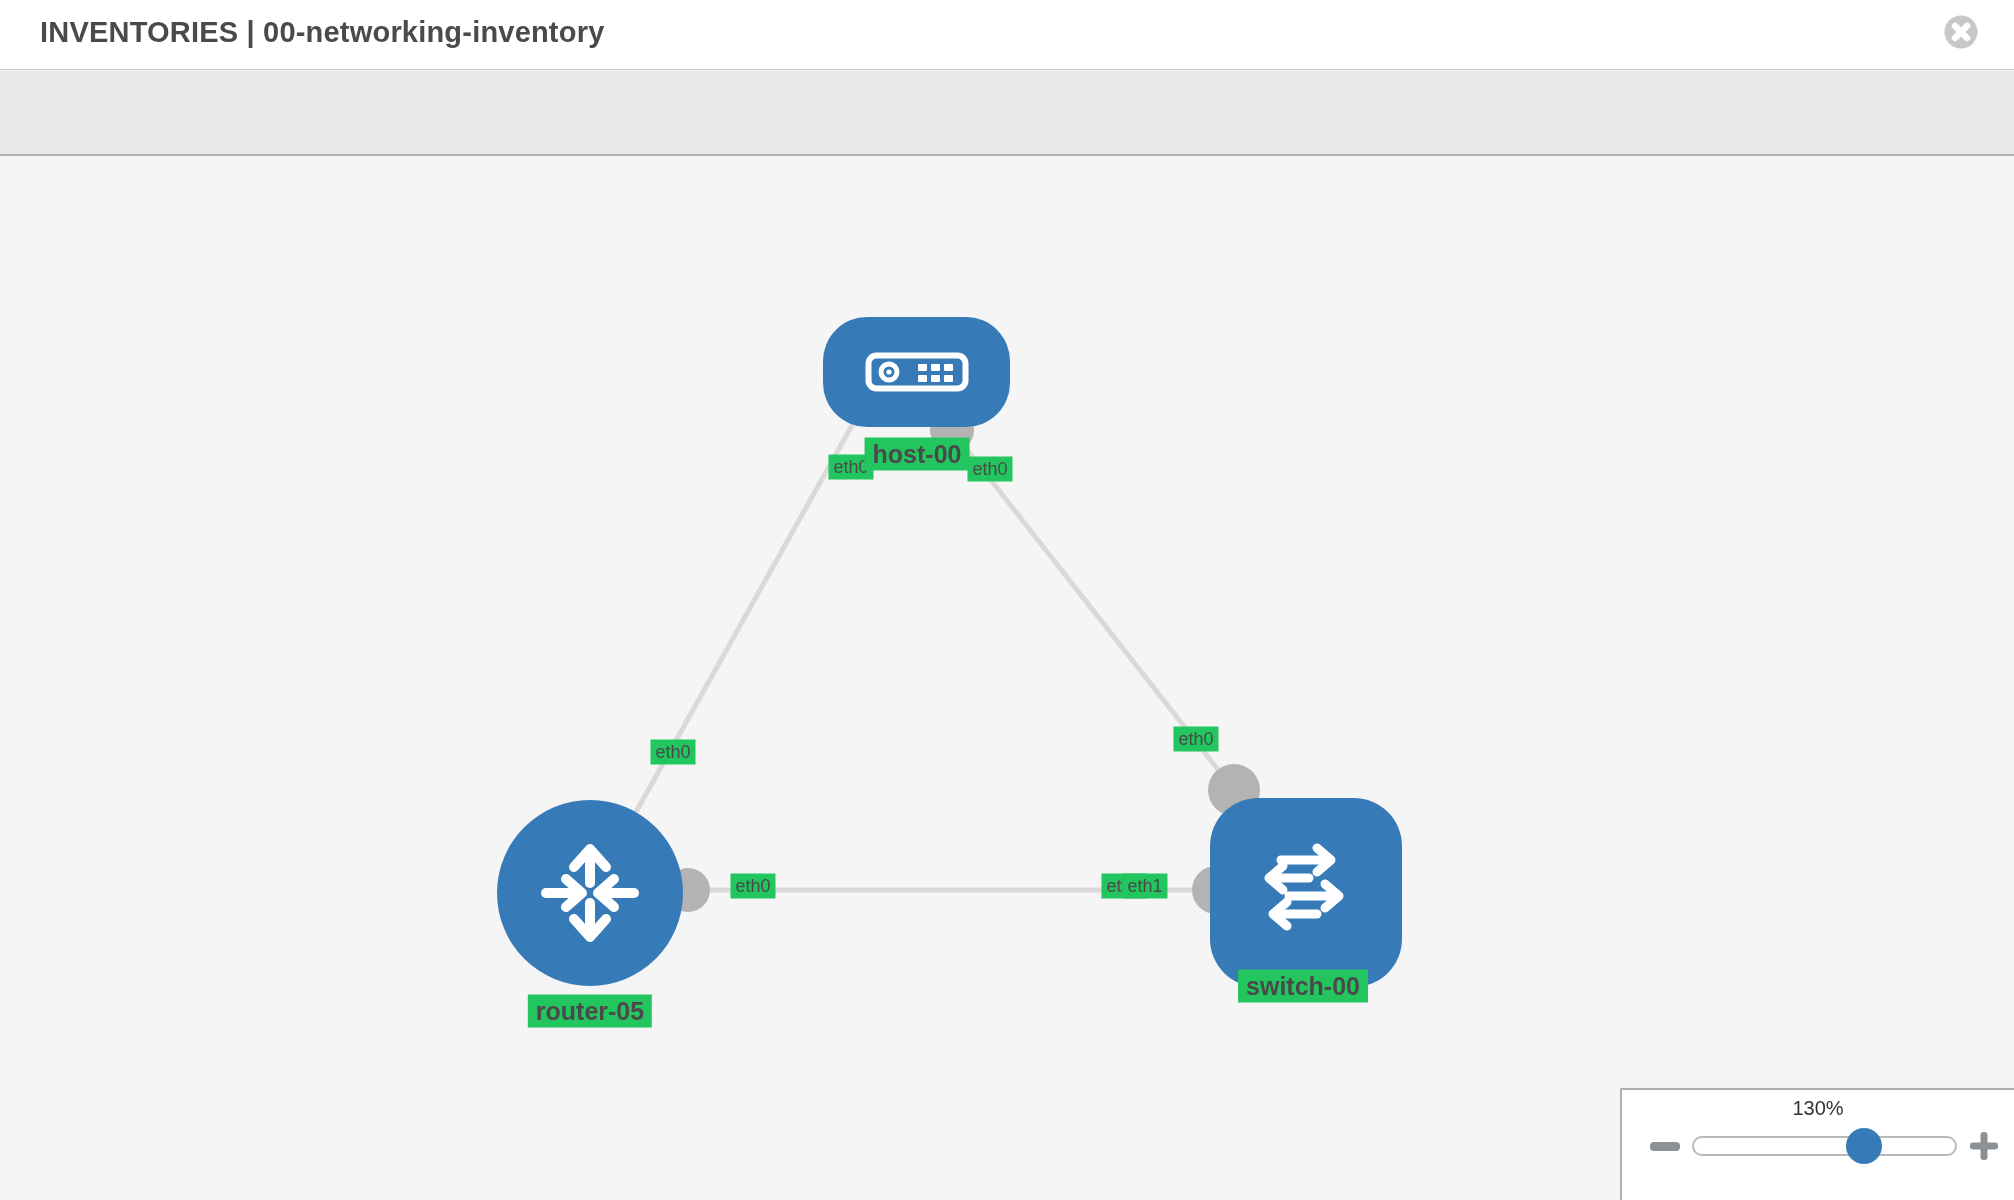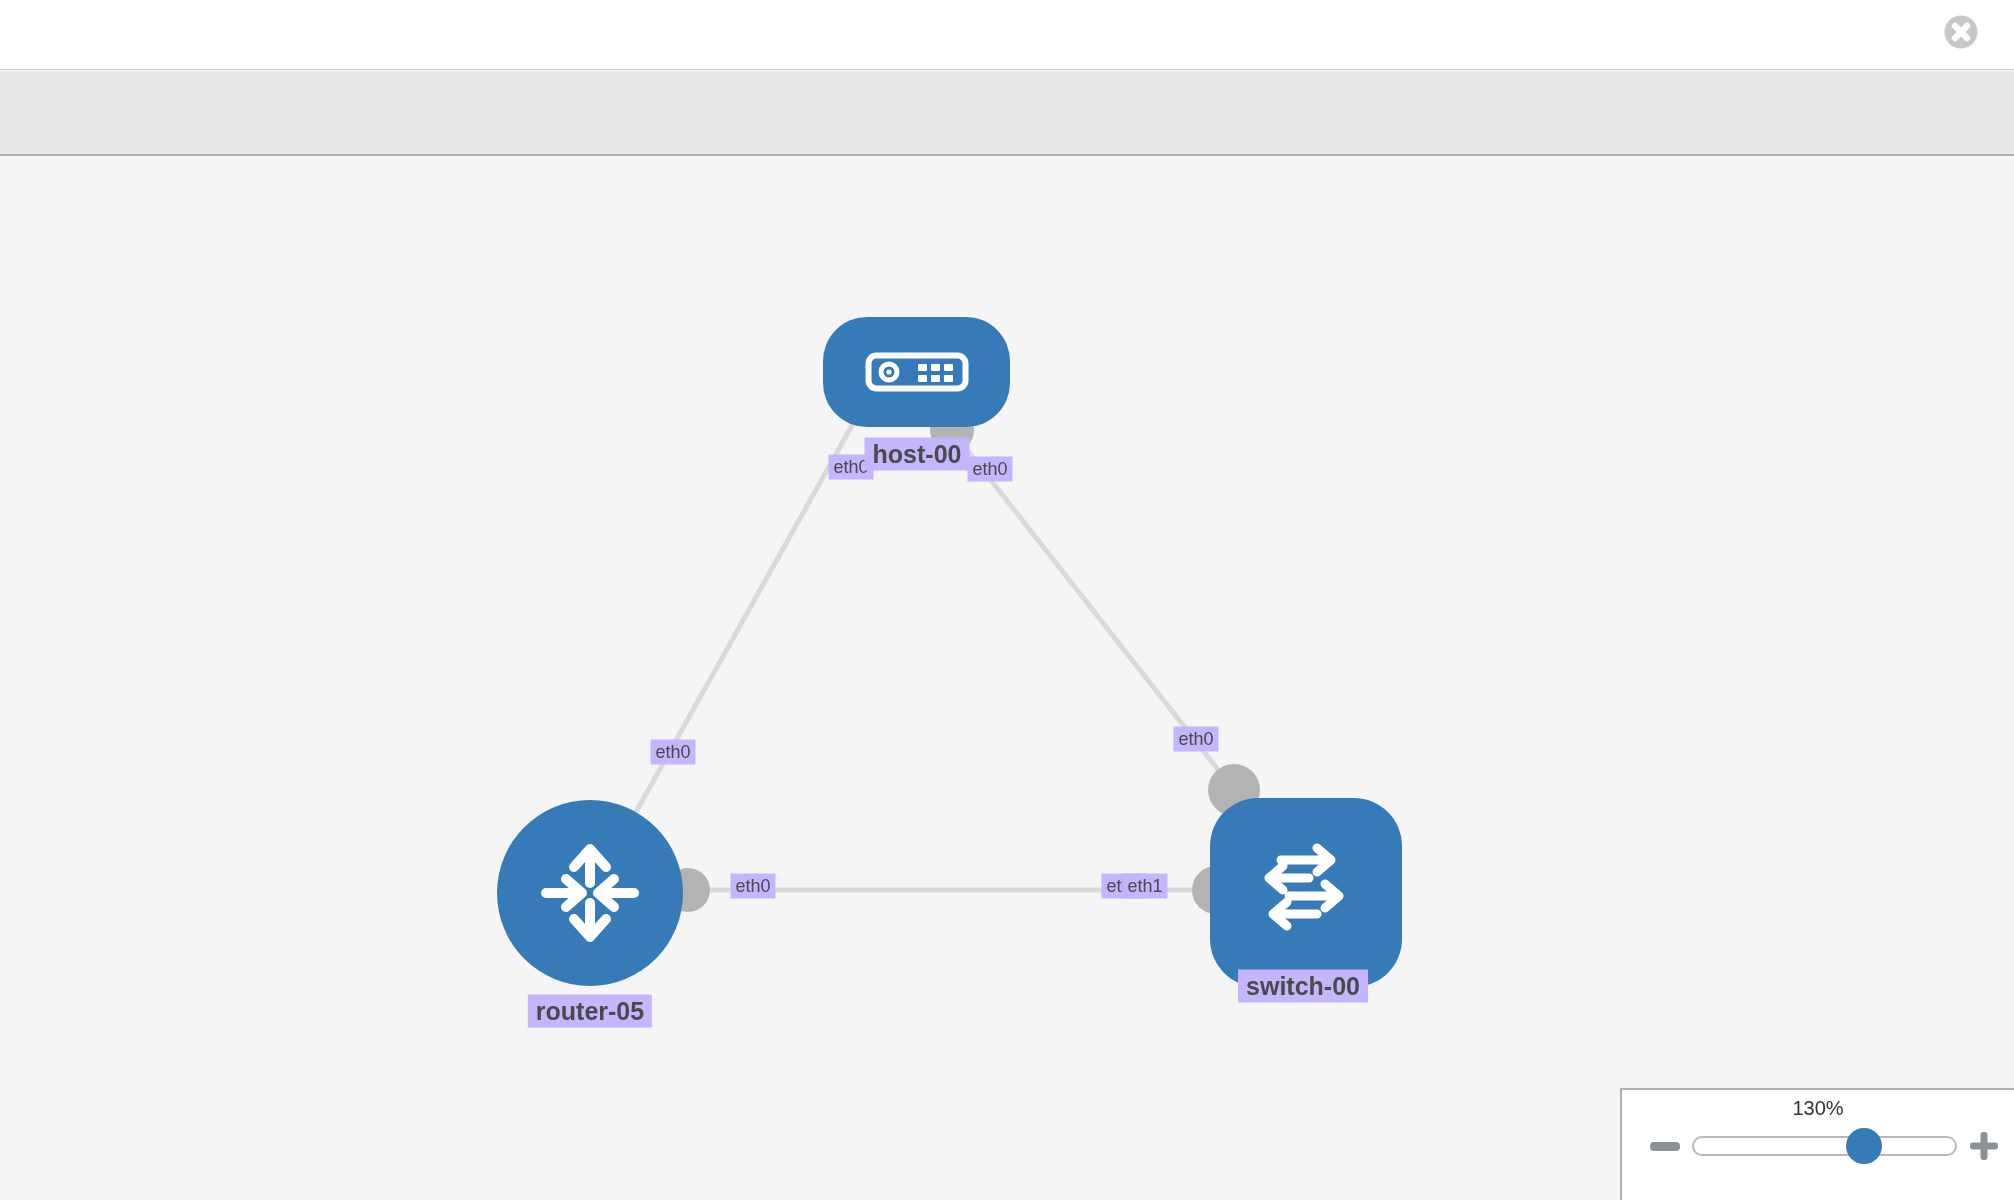--- a/index.html
+++ b/index.html
@@ -26,21 +26,21 @@
   .sel-search{left:1203px;width:797px;}
   .tool-ico{position:absolute;top:98px;cursor:pointer;}
 
   
   .canvas{position:absolute;left:0;top:156px;width:2014px;height:1044px;background:#f5f5f5;}
   .links-svg{position:absolute;left:0;top:0;width:100%;height:100%;}
   .node{position:absolute;background:#377ab8;display:flex;align-items:center;justify-content:center;cursor:pointer;}
   .node-host{left:823px;top:161px;width:187px;height:110px;border-radius:44px;}
   .node-router{left:497px;top:644px;width:186px;height:186px;border-radius:50%;}
   .node-switch{left:1210px;top:642px;width:192px;height:189px;border-radius:48px;}
-  .tag{position:absolute;background:#c4b5fd;color:#4a4a4a;white-space:nowrap;
+  .tag{position:absolute;background:#22c55e;color:#4a4a4a;white-space:nowrap;
        transform:translate(-50%,-50%);text-align:right;}
   .node-tag{font-size:25px;padding:2px 8px;z-index:6;font-weight:bold;}
   .if-tag{font-size:18px;padding:2px 5px;z-index:5;}
   .if-back{z-index:4;}
   .if-front{z-index:5;}
 
   
   .zpanel{position:absolute;left:1620px;top:1088px;width:394px;height:112px;background:#fff;
           border-top:2px solid #b0b0b0;border-left:2px solid #b0b0b0;box-sizing:border-box;}
   .zval{position:absolute;left:0;top:7px;width:100%;text-align:center;font-size:20px;color:#333;}
@@ -52,20 +52,21 @@
   .zthumb{position:absolute;left:65%;top:50%;width:36px;height:36px;margin:-18px 0 0 -18px;
           background:#377ab8;border-radius:50%;cursor:grab;}
   .zplus{position:absolute;left:346px;top:4px;width:32px;height:32px;cursor:pointer;}
 </style>
 </head>
 <body>
 
 <div class="app">
 
   <div class="hdr">
+    <h1>INVENTORIES | 00-networking-inventory</h1>
     <div class="close-btn">
       <svg width="34" height="34" viewBox="0 0 34 34">
         <circle cx="17" cy="17" r="16.5" fill="#c7c7c7"></circle>
         <path d="M11 11 L23 23 M23 11 L11 23" stroke="#fff" stroke-width="6.5" stroke-linecap="round"></path>
       </svg>
     </div>
   </div>
 
   <div class="tbar">
 

